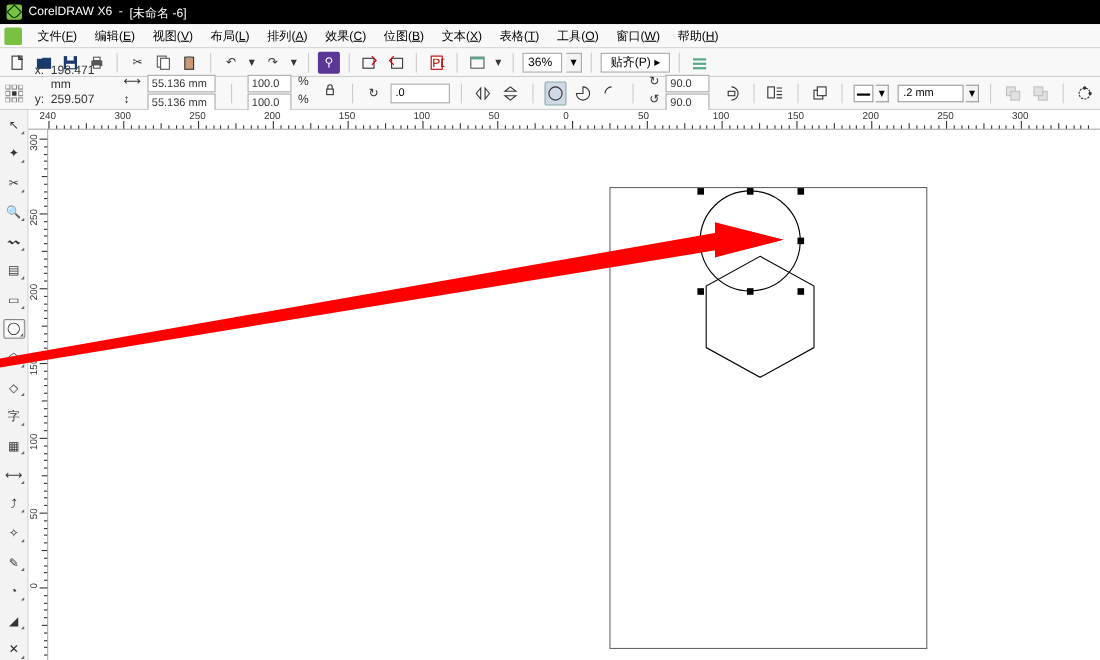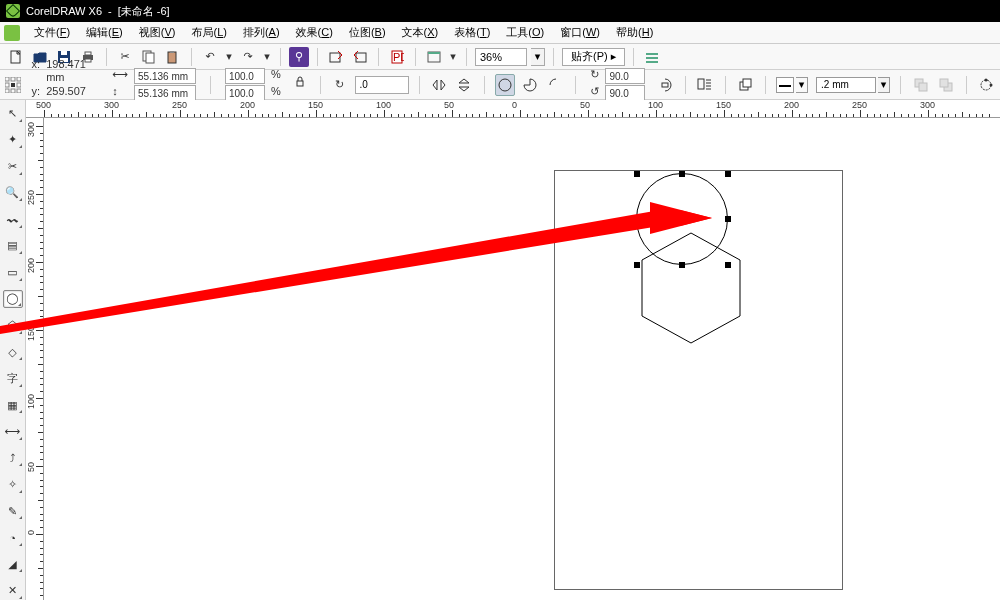--- a/index.html
+++ b/index.html
@@ -19,21 +19,21 @@
 .toolbar2 { background: #f8f8f8; height: 30px; display: flex; align-items: center; border-bottom: 1px solid #d0d0d0; padding: 0 4px; gap: 6px; }
 .xybox { display: grid; grid-template-columns: auto auto; gap: 1px 6px; font-size: 10px; line-height: 13px; color: #333; padding: 0 4px; }
 .spin { width: 62px; height: 16px; border: 1px solid #a9a9a9; background: #fff; font-size: 10px; padding: 0 3px; display: inline-flex; align-items: center; }
 .spin-wide { width: 40px; }
 .rotbox { width: 60px; height: 18px; border: 1px solid #a9a9a9; background: #fff; font-size: 10px; padding: 0 4px; display: flex; align-items: center; }
 .propicon { width: 20px; height: 20px; display: inline-flex; align-items: center; justify-content: center; color: #333; }
 
 .propbtn { width: 22px; height: 22px; display: inline-flex; align-items: center; justify-content: center; cursor: pointer; border-radius: 2px; }
 .propbtn.pressed { background: #d0d7e5; border: 1px solid #8aa; }
 
-.zoominput { width: 52px; height: 18px; border: 1px solid #a9a9a9; background: #fff; padding: 0 4px; font-size: 11px; }
+.zoominput { width: 36px; height: 18px; border: 1px solid #a9a9a9; background: #fff; padding: 0 4px; font-size: 11px; }
 .zoomdrop { width: 14px; height: 18px; border: 1px solid #a9a9a9; border-left: none; background: #f3f3f3; display: inline-flex; align-items: center; justify-content: center; }
 
 .workspace { position: absolute; top: 100px; left: 0; right: 0; bottom: 0; background: #fff; }
 .toolbox { position: absolute; left: 0; top: 0; bottom: 0; width: 26px; background: #f3f3f3; border-right: 1px solid #ccc; display: flex; flex-direction: column; align-items: center; padding-top: 4px; gap: 8px; }
 .tool { width: 20px; height: 20px; display: flex; align-items: center; justify-content: center; cursor: pointer; color: #333; border-radius: 2px; position: relative; }
 .tool.active { background: #fff; border: 1px solid #888; box-shadow: inset 0 0 2px #aaa; }
 .flyout { position: absolute; bottom: 1px; right: 1px; width: 0; height: 0; border-left: 3px solid transparent; border-bottom: 3px solid #666; }
 
 .ruler-h { position: absolute; left: 26px; right: 0; top: 0; height: 18px; background: #fff; border-bottom: 1px solid #999; overflow: hidden; }
 .ruler-v { position: absolute; left: 26px; top: 18px; bottom: 0; width: 18px; background: #fff; border-right: 1px solid #999; overflow: hidden; }
@@ -324,21 +324,21 @@
       <div class="tool">⤴<span class="flyout"></span></div>
       <div class="tool">✧<span class="flyout"></span></div>
       <div class="tool">✎<span class="flyout"></span></div>
       <div class="tool">◔<span class="flyout"></span></div>
       <div class="tool">◢<span class="flyout"></span></div>
       <div class="tool">✕<span class="flyout"></span></div>
     </div>
   <div class="rcorner"></div>
   <div class="ruler-h" id="rulerH">
       <div class="tick-major" style="left: 18px; top: 10px; width: 1px; height: 8px;"></div>
-      <div class="rlabel" style="left: 10px; top: 0px;">500</div>
+      <div class="rlabel" style="left: 10px; top: 0px;">240</div>
       <div class="tick-major" style="left: 24.8px; top: 14px; width: 1px; height: 4px;"></div>
       <div class="tick-major" style="left: 31.6px; top: 14px; width: 1px; height: 4px;"></div>
       <div class="tick-major" style="left: 38.4px; top: 14px; width: 1px; height: 4px;"></div>
       <div class="tick-major" style="left: 45.2px; top: 14px; width: 1px; height: 4px;"></div>
       <div class="tick-major" style="left: 52px; top: 12px; width: 1px; height: 6px;"></div>
       <div class="tick-major" style="left: 58.8px; top: 14px; width: 1px; height: 4px;"></div>
       <div class="tick-major" style="left: 65.6px; top: 14px; width: 1px; height: 4px;"></div>
       <div class="tick-major" style="left: 72.4px; top: 14px; width: 1px; height: 4px;"></div>
       <div class="tick-major" style="left: 79.2px; top: 14px; width: 1px; height: 4px;"></div>
       <div class="tick-major" style="left: 86px; top: 10px; width: 1px; height: 8px;"></div>

